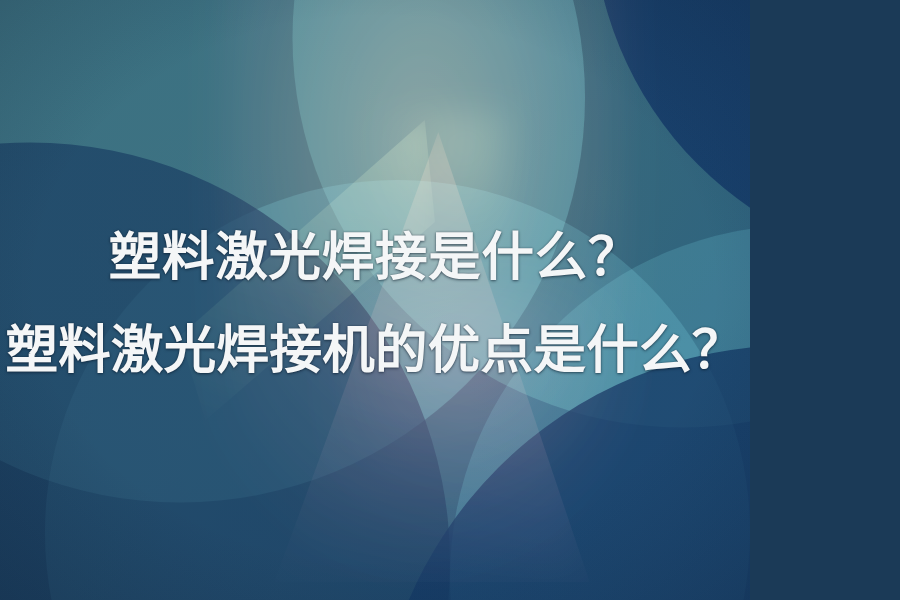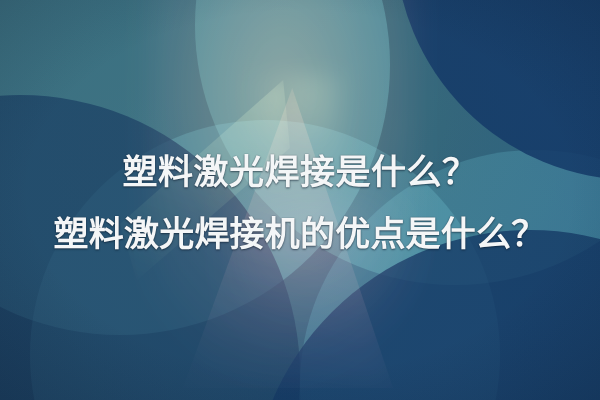--- a/index.html
+++ b/index.html
@@ -3,21 +3,21 @@
 <meta charset="utf-8">
 <title>塑料激光焊接是什么？</title>
 <style>
   html, body {
     margin: 0;
     padding: 0;
     background: #1b3a57;
   }
   #banner {
     position: relative;
-    width: 600px;
+    width: 500px;
     height: 400px;
     overflow: hidden;
     background: #ec4899;
     font-family: "Liberation Sans", "DejaVu Sans", sans-serif;
     isolation: isolate;
   }
 
   
   .bg-layer {
     position: absolute;

